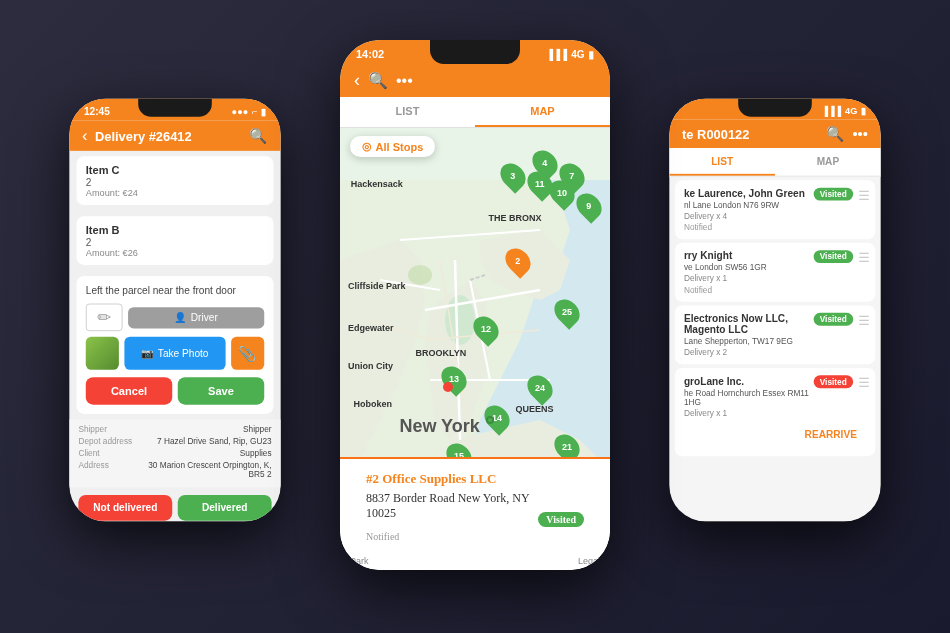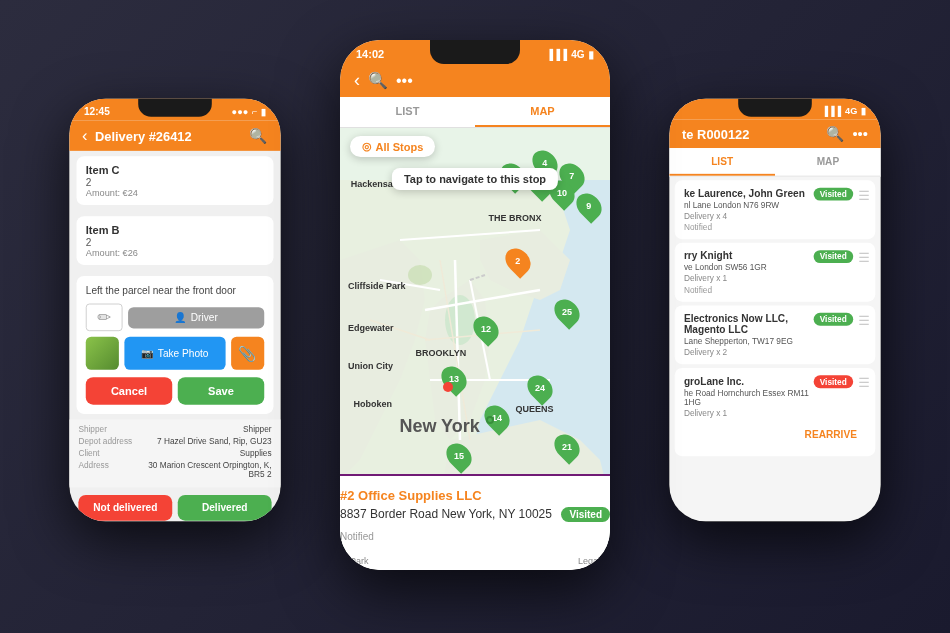--- a/index.html
+++ b/index.html
@@ -419,41 +419,42 @@
 
     .pin-green { background: #4caf50; }
     .pin-orange { background: #f5841f; }
 
     .stop-info-card {
       position: absolute;
       bottom: 0;
       left: 0;
       right: 0;
       background: white;
-      padding: 12px 0 10px;
-      border-top: 2px solid #701a75;
+      padding: 12px 26px 10px;
+      border-top: 2px solid #f97316;
       z-index: 10;
+      font-family: Liberation Serif, serif;
     }
 
     .stop-number {
       color: #f5841f;
       font-size: 13px;
       font-weight: 700;
       margin-bottom: 4px;
     }
 
     .stop-address {
       font-size: 12px;
       color: #333;
       margin-bottom: 6px;
     }
 
     .stop-row {
       display: flex;
-      align-items: flex-start;
+      align-items: flex-end;
       justify-content: space-between;
       font-size: 11px;
     }
 
     .orders-label {
       color: #555;
     }
 
     .delivery-dot {
       width: 8px;
@@ -766,21 +767,20 @@
         <div class="map-label map-label-large" style="left:22%;top:68%;">New York</div>
         <div class="map-label" style="left:30%;top:82%;">BROOKLYN</div>
         <div class="map-label" style="left:65%;top:65%;">QUEENS</div>
         <div class="map-label" style="left:5%;top:64%;">Hoboken</div>
 
         <div class="all-stops-bar">
           <span>◎</span>
           <span>All Stops</span>
         </div>
 
-        <div class="nav-hint">Tap to navigate to this stop</div>
 
         <div class="map-pin pin-green" style="left:60%;top:8%;">
             <span>3</span>
           </div>
         <div class="map-pin pin-green" style="left:72%;top:5%;">
             <span>4</span>
           </div>
         <div class="map-pin pin-green" style="left:82%;top:8%;">
             <span>7</span>
           </div>

